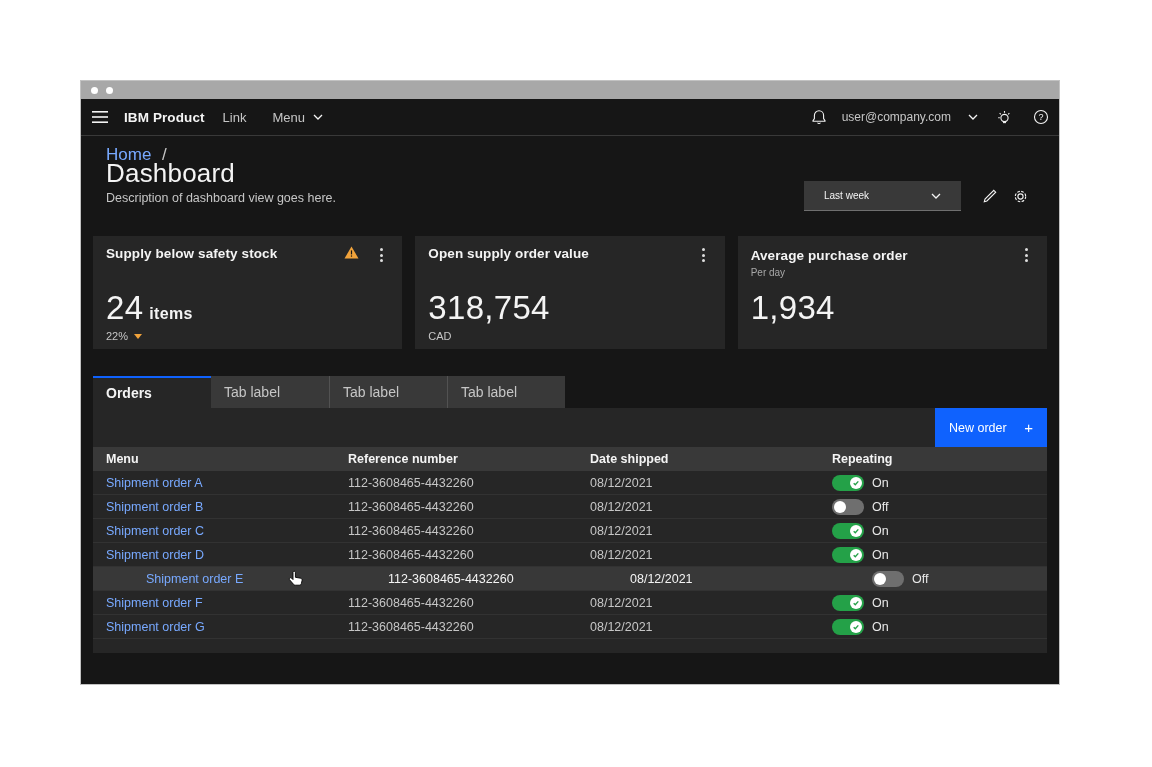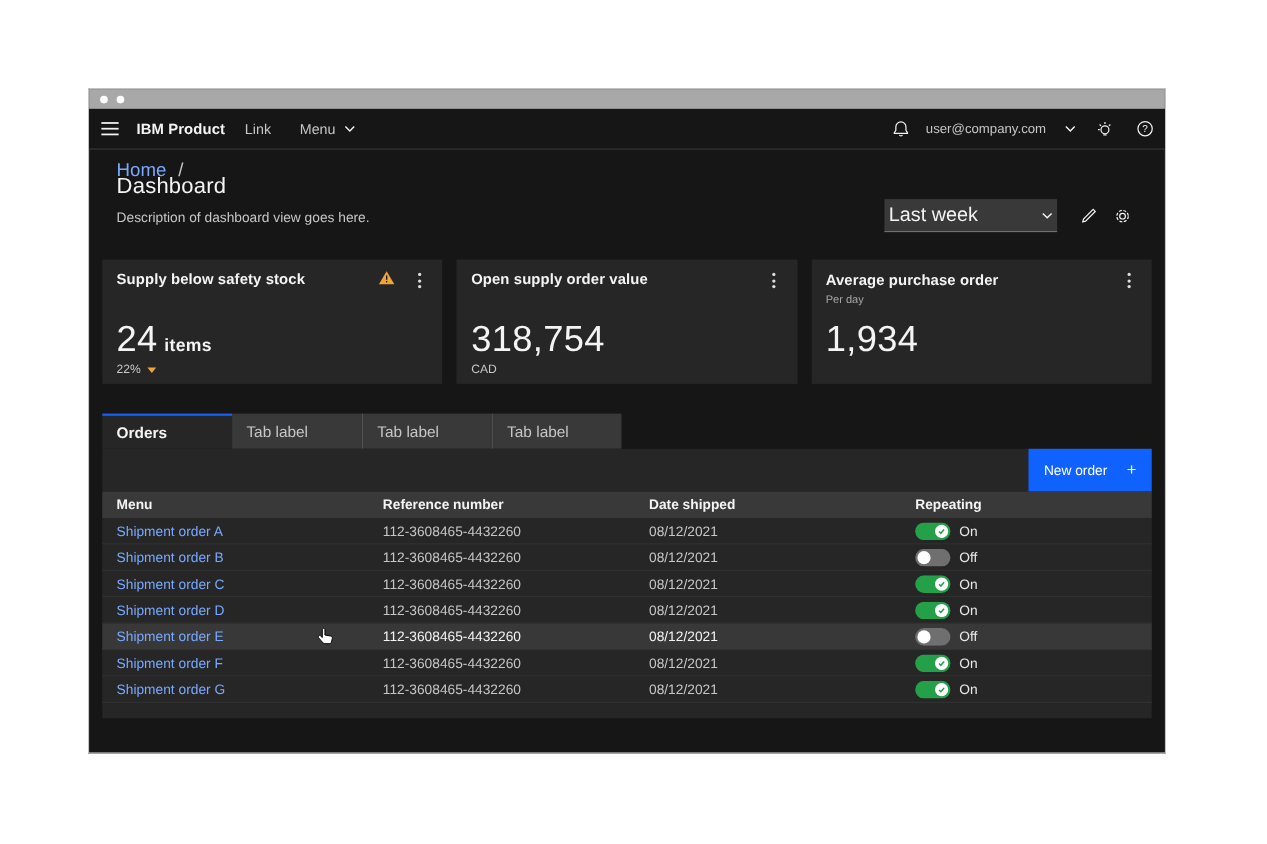--- a/index.html
+++ b/index.html
@@ -25,28 +25,28 @@
   .hnav .navitem { display:flex; align-items:center; gap:8px; cursor:pointer; }
   .hspacer { flex:1; }
   .useremail { font-size:12px; color:#c6c6c6; margin:0 10px 0 4px; }
   .chev { display:inline-block; }
 
   
   .content { position:relative; height:549px; }
   .breadcrumb { position:absolute; top:9px; left:25px; font-size:17px; }
   .breadcrumb a { color:var(--link); text-decoration:none; cursor:pointer; }
   .breadcrumb .sep { color:#c6c6c6; margin-left:6px; }
-  .pagetitle { position:absolute; top:22px; left:25px; font-size:20px; font-weight:400;
+  .pagetitle { position:absolute; top:22px; left:25px; font-size:26px; font-weight:400;
     color:#f4f4f4; letter-spacing:.2px; }
   .pagedesc { position:absolute; top:55px; left:25px; font-size:12.5px; color:#c6c6c6; }
 
   .controls { position:absolute; top:45px; right:24px; display:flex; align-items:center; }
   .dropdown { width:157px; height:30px; background:#393939; border-bottom:1px solid #6f6f6f;
-    display:flex; align-items:center; justify-content:space-between; padding:0 4px;
-    color:#f4f4f4; font-size:18px; cursor:pointer; }
+    display:flex; align-items:center; justify-content:space-between; padding:0 20px;
+    color:#f4f4f4; font-size:10px; cursor:pointer; }
   .ctrlicon { width:30px; height:30px; display:flex; align-items:center; justify-content:center;
     cursor:pointer; }
   .controls .ctrlicon:first-of-type { margin-left:14px; }
 
   
   .cards { position:absolute; top:100px; left:12px; right:12px; height:113px;
     display:grid; grid-template-columns:repeat(3,1fr); gap:13px; }
   .card { background:#262626; padding:10px 13px; position:relative; color:#f4f4f4; }
   .cardhead { display:flex; align-items:flex-start; }
   .cardtitle { font-size:13.5px; font-weight:700; letter-spacing:.1px; flex:1; }
@@ -81,21 +81,21 @@
   .btn-primary .plus { font-size:15px; font-weight:300; }
 
   .datatable { position:absolute; top:311px; left:12px; right:12px; height:206px;
     background:#262626; font-size:12.5px; }
   .trow { display:grid; grid-template-columns:242px 242px 242px 1fr; height:24px;
     align-items:center; }
   .trow > div { padding-left:13px; overflow:hidden; white-space:nowrap; }
   .thead { background:#393939; color:#f4f4f4; font-weight:700; }
   .tbody .trow { background:#262626; border-bottom:1px solid #323232; color:#c6c6c6;
     cursor:pointer; }
-  .tbody .trow.hovered { background:#383838; color:#f4f4f4; }
+  .tbody .trow.hovered { background:#383838; color:#f4f4f4;padding-left:40px; }
   .tbody .trow a { color:var(--link); text-decoration:none; cursor:pointer; }
   .togglecell { display:flex; align-items:center; gap:8px; }
   .toggle { width:32px; height:16px; border-radius:8px; position:relative; cursor:pointer;
     flex:none; }
   .toggle.on { background:var(--toggle-on); }
   .toggle.off { background:var(--toggle-off); }
   .toggle .knob { position:absolute; top:2px; width:12px; height:12px; border-radius:50%;
     background:#ffffff; display:flex; align-items:center; justify-content:center; }
   .toggle.on .knob { right:2px; }
   .toggle.off .knob { left:2px; }

